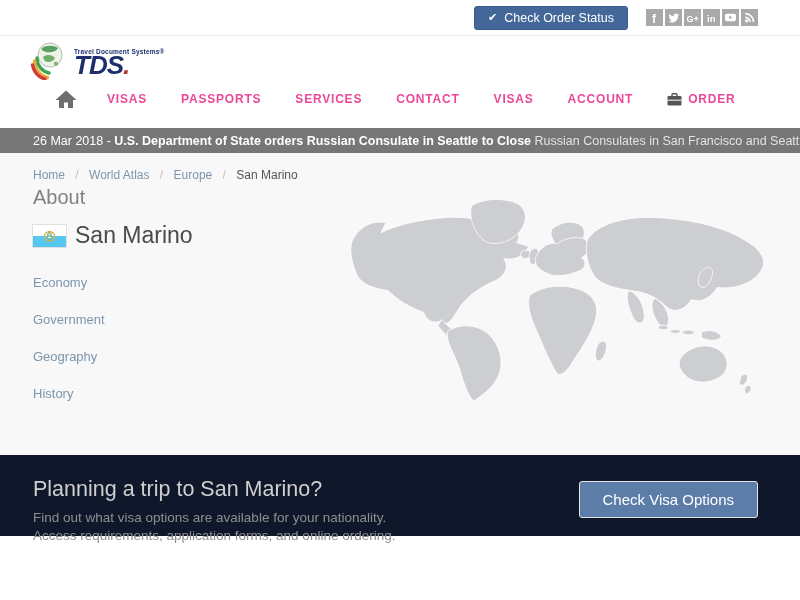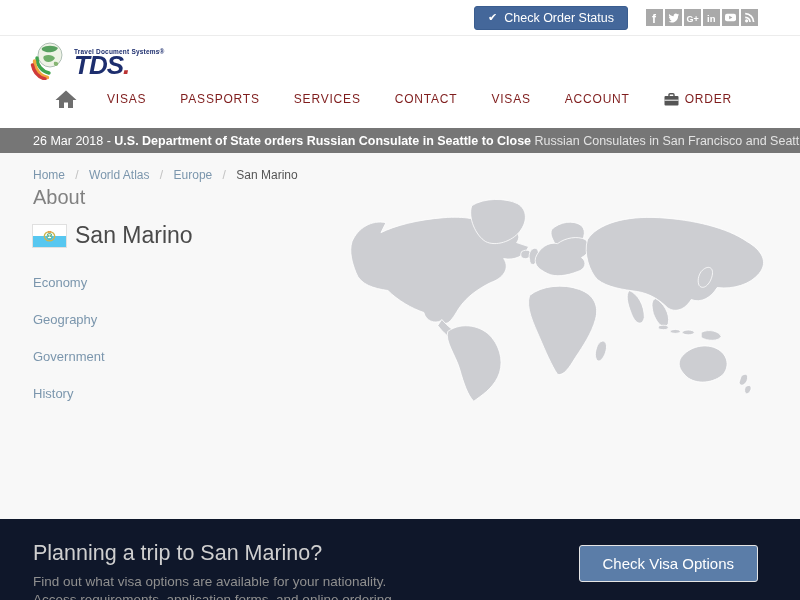--- a/index.html
+++ b/index.html
@@ -21,33 +21,33 @@
   .logo { display:flex; align-items:flex-start; cursor:pointer; }
   .logo-text { margin-left:4px; margin-top:8px; }
   .logo-tag { font-size:6.5px; font-weight:bold; color:#1d2e6e; letter-spacing:.2px; }
   .logo-acronym { font-size:26px; font-weight:bold; font-style:italic; color:#1d2e6e;
     line-height:20px; letter-spacing:-1px; }
   .logo-dot { color:#b33; }
 
   
   .navbar { height:38px; background:#fff; display:flex; align-items:center; padding-left:55px; }
   .nav-item { display:flex; align-items:center; gap:6px; margin-right:34px;
-    font-size:12px; font-weight:normal; color:#7f1d1d; letter-spacing:.8px; cursor:pointer; }
+    font-size:12px; font-weight:bold; color:#ec4899; letter-spacing:.8px; cursor:pointer; }
   .nav-home { margin-right:30px; cursor:pointer; display:flex; align-items:center; }
 
   
   .newsbar { margin-top:10px; height:25px; background:#767676; color:#fff;
     display:flex; align-items:center; }
   .newsbar-inner { width:100%; padding:0 33px; font-size:12.5px; white-space:nowrap;
     overflow:hidden; }
   .newsbar-inner b { font-weight:bold; }
   .news-teaser { color:#e3e3e3; }
 
   
-  .main { height:366px; background:#f8f8f8; padding:0 33px; position:relative; }
+  .main { height:302px; background:#f8f8f8; padding:0 33px; position:relative; }
   .breadcrumb { padding-top:15px; font-size:12px; color:#bbb; }
   .breadcrumb .bc-link { color:#7b96ad; cursor:pointer; }
   .breadcrumb .bc-sep { margin:0 7px; color:#c2c2c2; }
   .breadcrumb .bc-current { color:#555; }
   .section-label { margin-top:4px; font-size:20px; color:#818181; }
   .title-row { margin-top:13px; display:flex; align-items:center; gap:9px; }
   .flag { width:33px; height:22px; display:block; box-shadow:0 0 0 1px #e0e0e0; }
   .country-title { font-size:23px; font-weight:400; color:#4a4a4a; }
   .side-links { margin-top:26px; }
   .side-link { display:block; font-size:13px; color:#7b96ad; margin-bottom:22px; cursor:pointer; }
@@ -194,22 +194,22 @@
         <rect x="14.3" y="8.6" width="4.4" height="5.2" rx="1.4" fill="#fff" stroke="#3f9e63" stroke-width="0.8"></rect>
         <rect x="15.3" y="9.6" width="0.9" height="2.4" fill="#3f9e63"></rect>
         <rect x="16.8" y="9.6" width="0.9" height="2.4" fill="#3f9e63"></rect>
         <path d="M14.5,7.8 L15.5,5.8 L16.5,7.3 L17.5,5.8 L18.5,7.8 Z" fill="#e8923d"></path>
       </svg>
       <h1 class="country-title">San Marino</h1>
     </div>
 
     <div class="side-links">
       <a class="side-link">Economy</a>
+      <a class="side-link">Government</a>
       <a class="side-link">Geography</a>
-      <a class="side-link">Government</a>
       <a class="side-link">History</a>
     </div>
 
     <div class="map-wrap">
       <svg width="444" height="206" viewBox="0 0 445 205">
         <g fill="#cdced2" stroke="#ffffff" stroke-width="0.8">
 
           <path d="M2,46 C8,32 22,24 36,27 L31,37 C45,30 68,24 94,22 C120,20 140,25 131,35 L149,28 C163,30 174,38 167,47 L179,51 C175,61 164,65 154,63 C161,73 153,83 141,87 C129,93 117,101 109,113 C103,123 97,133 92,125 C84,129 76,125 74,117 C62,113 48,105 38,95 C24,93 10,89 6,77 C2,67 -1,56 2,46 Z"></path>
 
           <path d="M92,124 C98,131 105,137 113,139 L107,146 C100,143 93,137 88,130 Z"></path>

